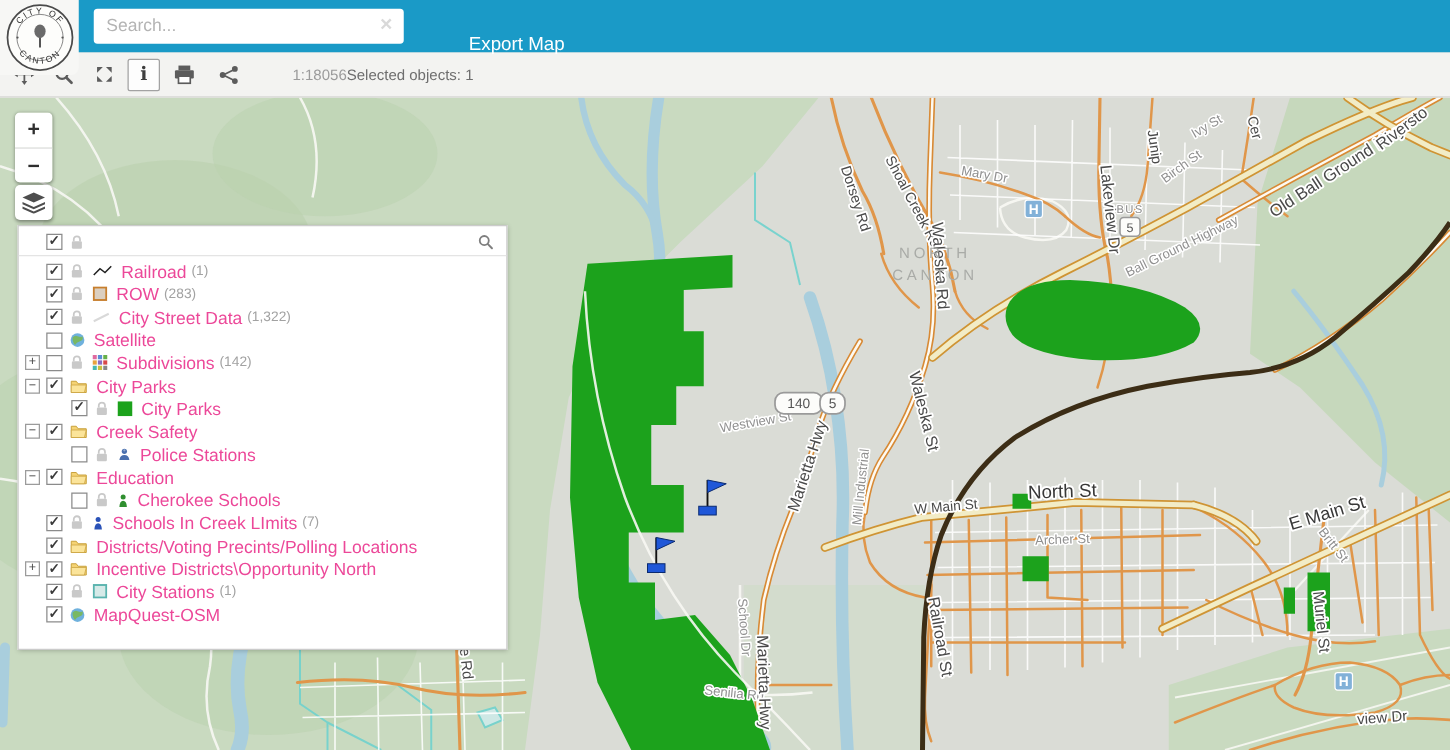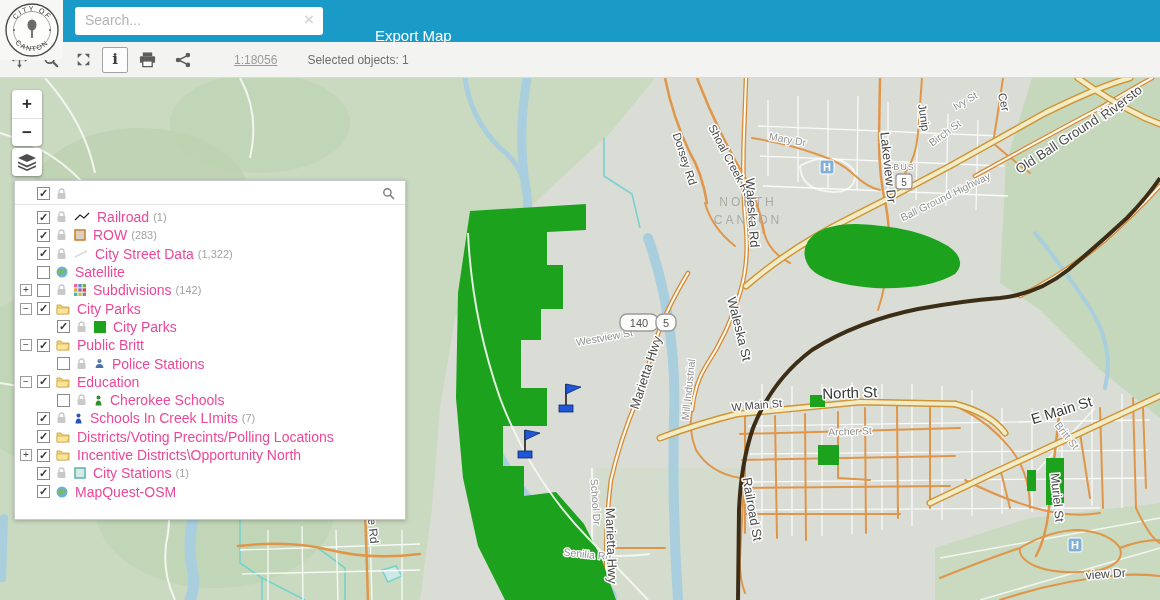--- a/index.html
+++ b/index.html
@@ -18,22 +18,22 @@
   .search-wrap input::placeholder { color:#b4b4b4; }
   .clear-x { position:absolute; right:9px; top:3px; font-size:17px; font-weight:bold; color:#d9d9d9; cursor:pointer; }
   .export { position:absolute; left:375px; top:27px; color:#fff; font-size:15px; cursor:pointer; z-index:31; }
 
   
   .toolbar { position:absolute; top:42px; left:0; width:1160px; height:36px; background:#f3f3f1;
     border-bottom:1px solid #d8d8d5; display:flex; align-items:center; z-index:30; }
   .tbtn { width:26px; height:26px; margin-left:6px; display:flex; align-items:center; justify-content:center; cursor:pointer; }
   .tbtn.active { border:1px solid #a2a2a2; background:#fdfdfd; border-radius:2px; }
   .info-i { font-family:"DejaVu Serif",serif; font-weight:bold; font-size:15px; color:#3e3e3e; line-height:1; }
-  .scale { color:#9b9b9b; font-size:12px; margin-left:38px;text-decoration:underline; }
-  .selected { color:#6e6e6e; font-size:12px; margin-left:30px; }
+  .scale { color:#9b9b9b; font-size:12px; margin-left:38px; }
+  .selected { color:#6e6e6e; font-size:12px; }
 
   
   .map { position:absolute; top:78px; left:0; width:1160px; height:522px; }
   .map svg.basemap { position:absolute; top:0; left:0; }
   svg text { font-family:"Liberation Sans",sans-serif; }
   .ml { fill:#4a4a4a; font-size:11.5px; stroke:#ffffff; stroke-width:3px; paint-order:stroke;
         stroke-linejoin:round; text-anchor:middle; }
   .ml.faint { fill:#909090; font-size:10.5px; stroke-width:2.5px; }
   .ml.big { fill:#383838; font-size:15px; }
   .ml.rt { font-size:13px; }
@@ -503,21 +503,21 @@
 
     <div class="trow">
       <span class="exp">−</span>
       <span class="cb">✓</span>
       <span class="licon">
           <svg width="14" height="12">
             <path d="M1 2 h4 l1.5 2 H13 v7 H1 Z" fill="#f5d374" stroke="#c9a23e" stroke-width="0.8"></path>
             <path d="M1 5 h12 l-1.5 6 H1 Z" fill="#fbe49a" stroke="#c9a23e" stroke-width="0.6"></path>
           </svg>
         </span>
-      <span class="lbl">Public Britt</span>
+      <span class="lbl">Creek Safety</span>
       <span class="cnt"></span>
     </div>
 
 
     <div class="trow child">
       <span class="exp none"></span>
       <span class="cb"></span>
       <span class="lockw">
           <svg width="11" height="12">
             <rect x="1.5" y="5" width="8" height="6" rx="1" fill="#c9c9c9"></rect>

